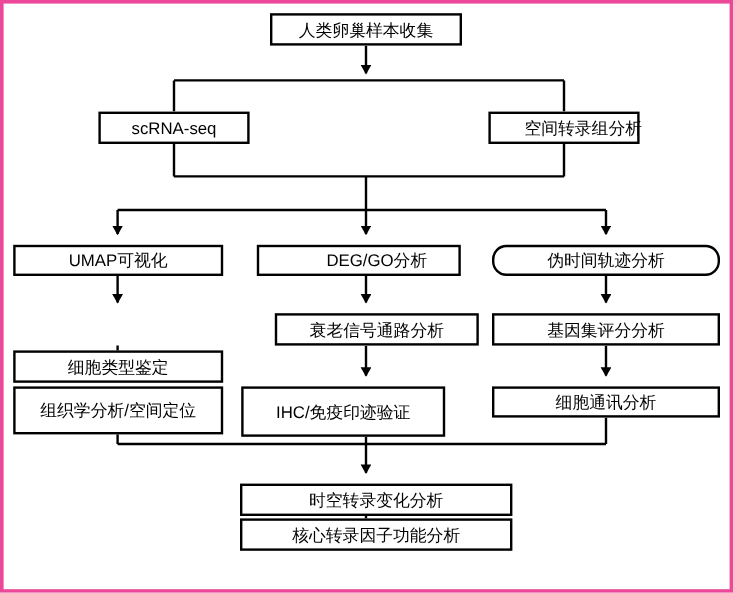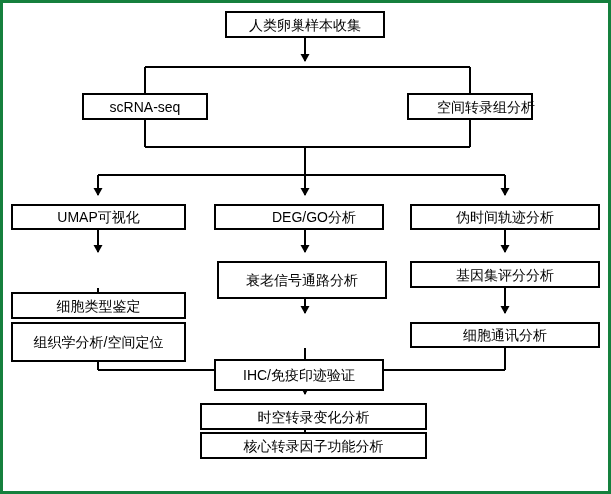--- a/index.html
+++ b/index.html
@@ -6,21 +6,21 @@
     margin: 0;
     padding: 0;
     background: #ffffff;
     font-family: "Liberation Sans", "DejaVu Sans", sans-serif;
   }
   .canvas {
     position: relative;
     width: 611px;
     height: 494px;
     box-sizing: border-box;
-    border: 3px solid #15803d;
+    border: 3px solid #ec4899;
     background: #ffffff;
     overflow: hidden;
   }
   .connectors {
     position: absolute;
     left: 0;
     top: 0;
     width: 605px;
     height: 488px;
   }
@@ -36,26 +36,26 @@
     color: #000000;
     white-space: nowrap;
     line-height: 1;
   }
   
   .n-collect        { left:222px; top:8px;   width:160px; height:27px; }
   .n-scrna          { left:79px;  top:90px;  width:126px; height:27px; }
   .n-spatial        { left:404px; top:90px;  width:126px; height:27px;padding-left:32px; }
   .n-umap           { left:8px;   top:201px; width:175px; height:26px; }
   .n-deg            { left:211px; top:201px; width:170px; height:26px;padding-left:30px; }
-  .n-pseudotime     { left:407px; top:201px; width:190px; height:26px; }
+  .n-pseudotime     { left:407px; top:201px; width:190px; height:26px;border-radius:12px; }
   .n-celltype       { left:8px;   top:258px; width:175px; height:27px;margin-top:31px; }
-  .n-senescence     { left:214px; top:258px; width:170px; height:38px; }
+  .n-senescence     { left:226px; top:258px; width:170px; height:27px; }
   .n-genescore      { left:407px; top:258px; width:190px; height:27px; }
   .n-histology      { left:8px;   top:319px; width:175px; height:40px; }
-  .n-ihc            { left:211px; top:319px; width:170px; height:32px;margin-top:37px; }
+  .n-ihc            { left:198px; top:319px; width:170px; height:42px; }
   .n-cellcomm       { left:407px; top:319px; width:190px; height:26px; }
   .n-spatiotemporal { left:197px; top:400px; width:227px; height:27px; }
   .n-tf             { left:197px; top:429px; width:227px; height:27px; }
 </style>
 </head>
 <body>
 
 <div class="canvas">
 
   <svg class="connectors" viewBox="0 0 605 488" xmlns="http://www.w3.org/2000/svg">

